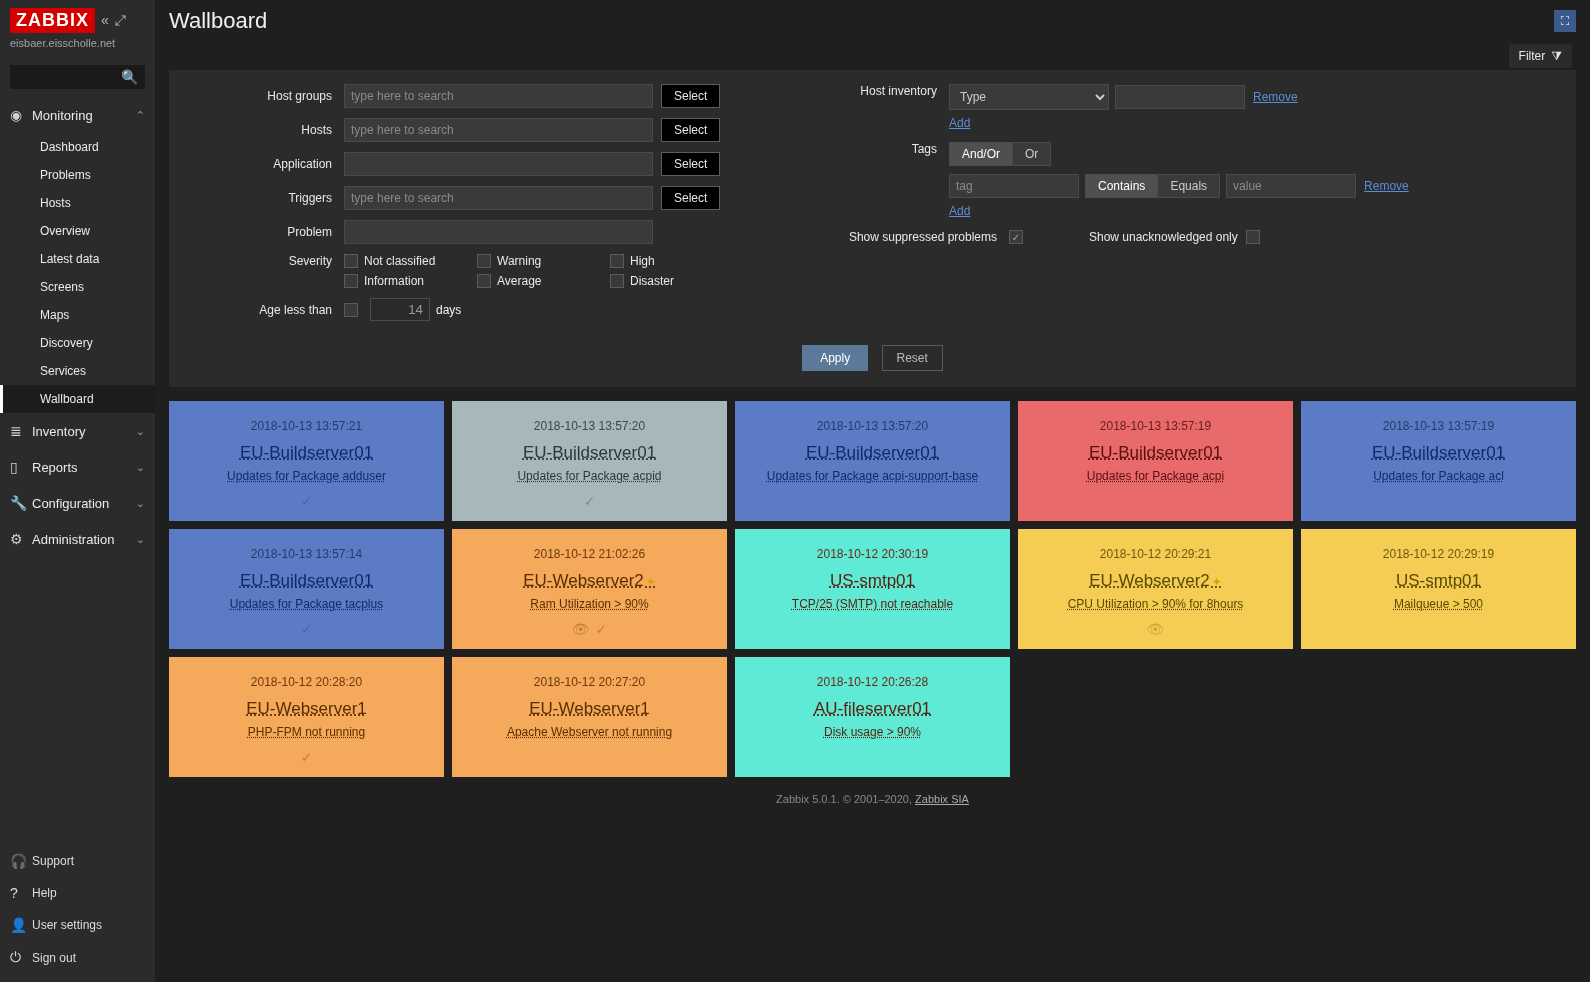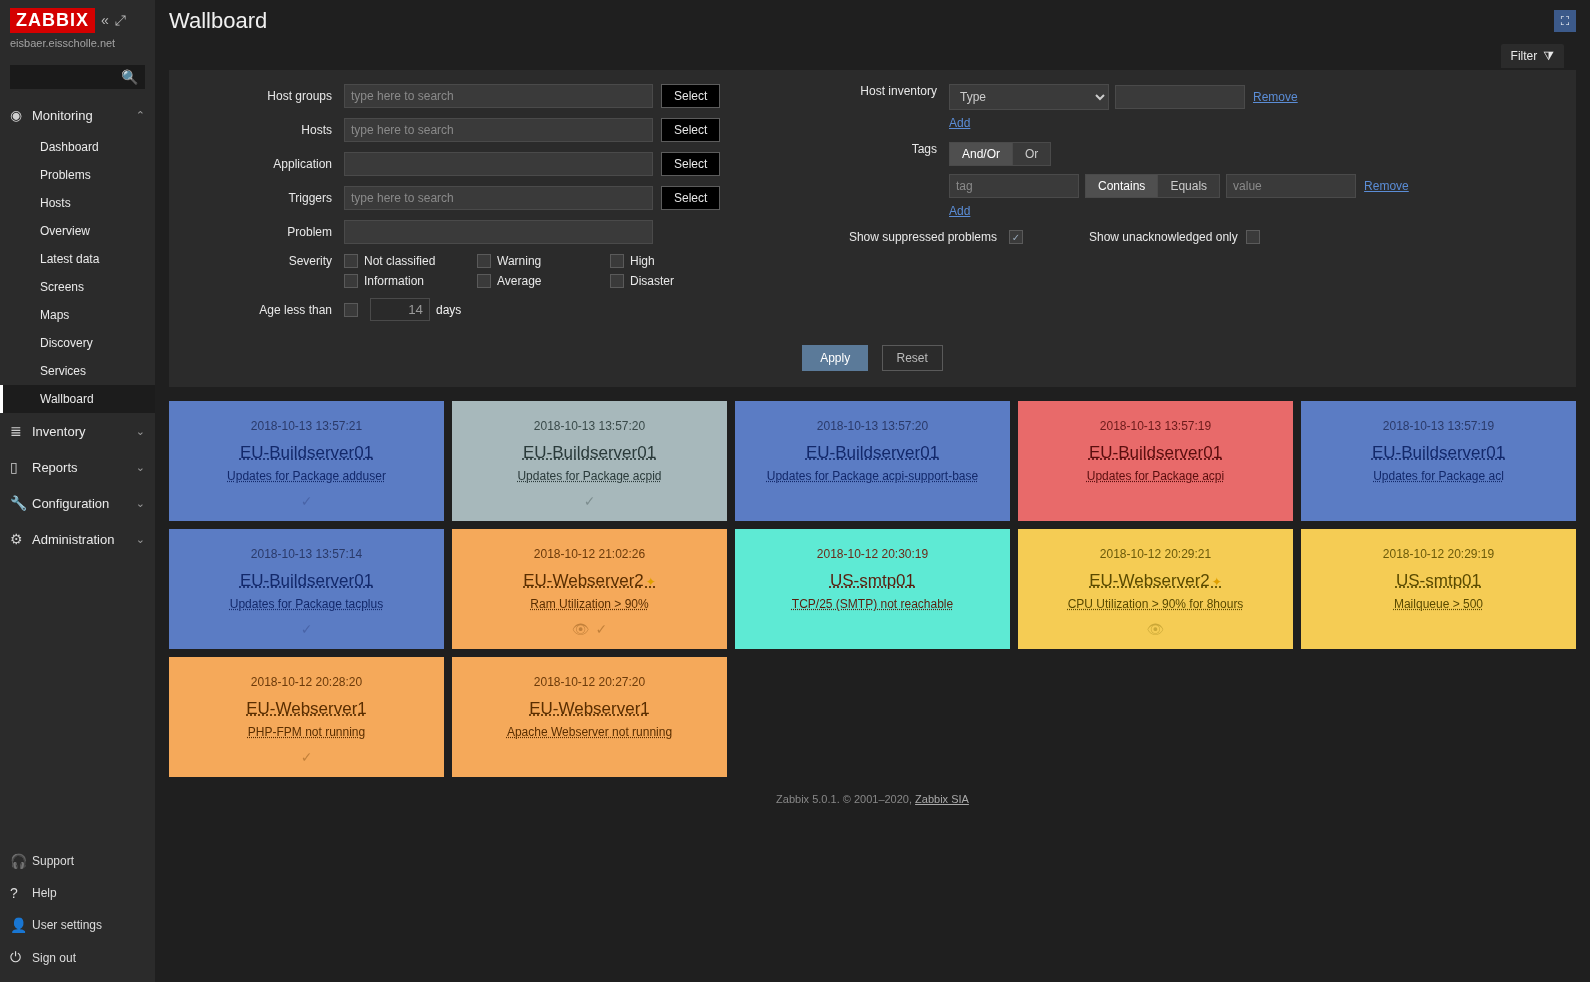--- a/index.html
+++ b/index.html
@@ -30,21 +30,21 @@
 .footer-item .footer-icon { width: 22px; font-size: 14px; }
 .footer-item .footer-label { font-size: 12px; }
 
 
 .main { flex: 1; background: #1f1f1f; display: flex; flex-direction: column; overflow: hidden; }
 .header { display: flex; align-items: center; padding: 8px 14px; }
 .page-title { font-size: 22px; color: #f0f0f0; flex: 1; }
 .fullscreen-btn { width: 22px; height: 22px; background: #3c5a8a; display: flex; align-items: center; justify-content: center; cursor: pointer; color: #fff; font-size: 12px; }
 
 .filter-wrap { margin: 8px 14px 10px; background: #2b2b2b; position: relative; padding: 14px 40px 16px; }
-.filter-tab { position: absolute; top: -26px; right: 12px; background: #2b2b2b; padding: 5px 10px; display: flex; align-items: center; gap: 6px; color: #e8e8e8; cursor: pointer; font-size: 12px; border-top-left-radius: 2px; border-top-right-radius: 2px;}
+.filter-tab { position: absolute; top: -26px; right: 4px; background: #2b2b2b; padding: 5px 10px; display: flex; align-items: center; gap: 6px; color: #e8e8e8; cursor: pointer; font-size: 12px; border-top-left-radius: 2px; border-top-right-radius: 2px;}
 .filter-grid { display: flex; gap: 64px; }
 .filter-col { }
 .filter-row { display: flex; align-items: center; margin-bottom: 10px; }
 .filter-label { width: 135px; text-align: right; padding-right: 12px; color: #e8e8e8; font-size: 12px; }
 .text-input { background: #3a3a3a; border: 1px solid #4a4a4a; padding: 4px 6px; color: #ccc; font-size: 12px; width: 309px; }
 .text-input::placeholder { color: #8a8a8a; }
 .select-btn { background: #000000; border: 1px solid #5c5c5c; padding: 4px 12px; color: #e8e8e8; font-size: 12px; margin-left: 8px; cursor: pointer; }
 .select-dd { background: #3a3a3a; border: 1px solid #4a4a4a; padding: 4px 6px; color: #ccc; font-size: 12px; width: 160px; }
 .link { color: #5b8dd6; text-decoration: underline; cursor: pointer; font-size: 12px; }
 .link.small { margin-left: 8px; }
@@ -392,19 +392,25 @@
     <div class="tile-icons">
             <span>✓</span>
           </div>
   </div>
         <div class="tile sev-orange">
     <div class="tile-time">2018-10-12 20:27:20</div>
     <div class="tile-host">EU-Webserver1</div>
     <div class="tile-problem">Apache Webserver not running</div>
 
   </div>
+        <div class="tile sev-salmon">
+    <div class="tile-time">2018-10-12 20:26:28</div>
+    <div class="tile-host">AU-fileserver01</div>
+    <div class="tile-problem">Disk usage &gt; 90%</div>
+
+  </div>
       </div>
 
     <div class="footer-bar">
       <span>Zabbix 5.0.1. © 2001–2020, </span><a>Zabbix SIA</a>
     </div>
   </div>
 </div>
 
 </body></html>

